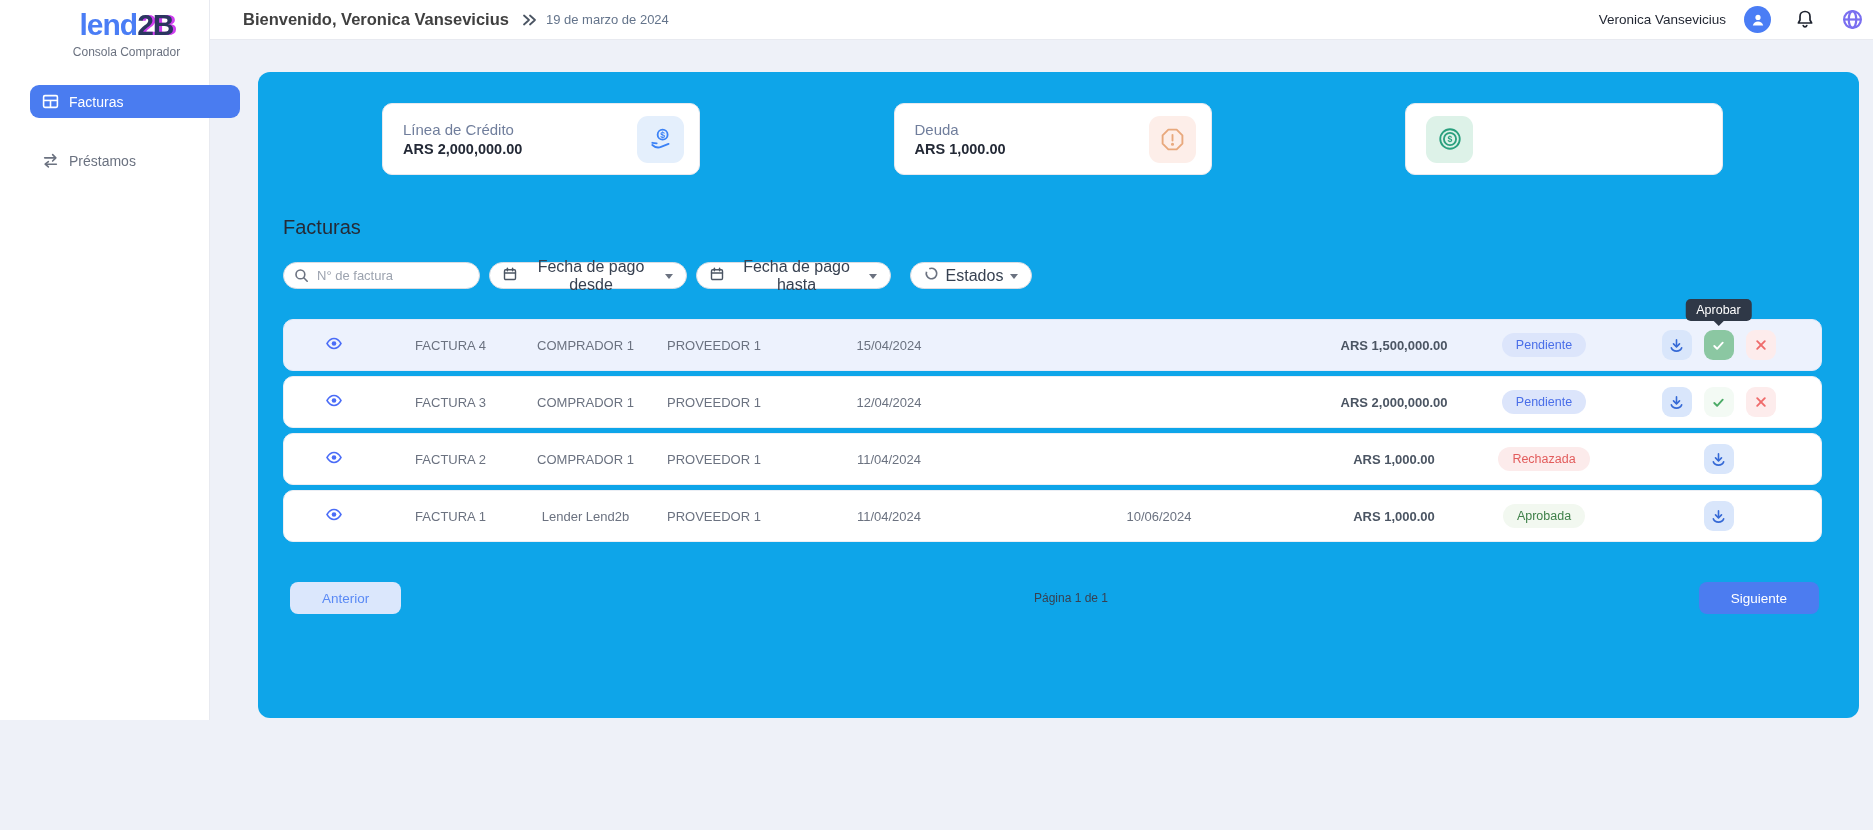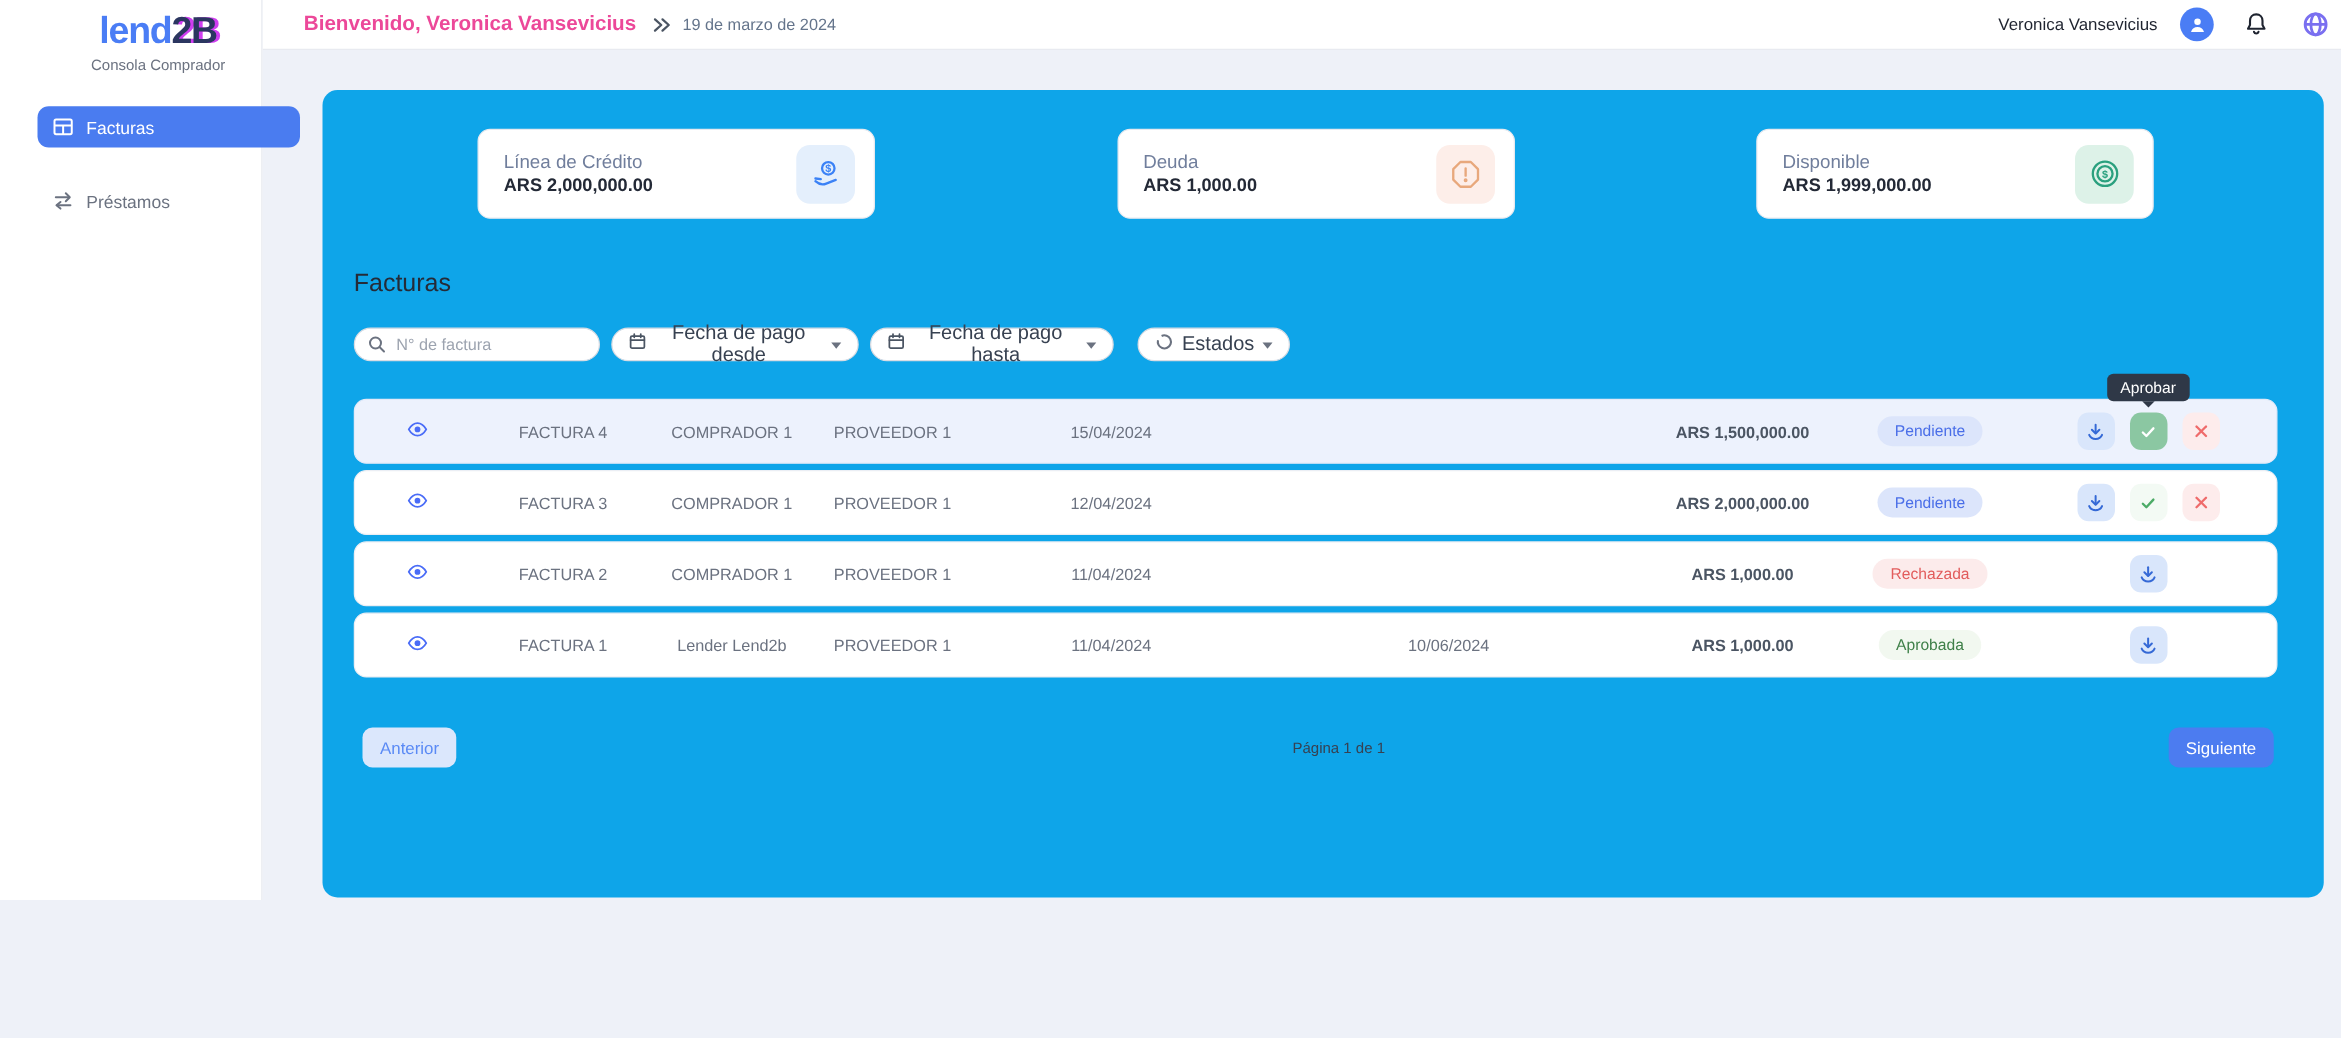--- a/index.html
+++ b/index.html
@@ -14,21 +14,21 @@
   .brand-tail { color:#2b3660; text-shadow:3px 0 0 #cf3df0; }
   .brand-sub { font-size:12px; color:#6b7280; margin-top:3px; }
   .nav { margin-top:26px; }
   .nav-item { position:relative; display:flex; align-items:center; height:33px; margin-left:-14px; width:210px; padding-left:12px; border-radius:9px; font-size:14px; color:#6b7280; cursor:pointer; }
   .nav-item .nav-icon { width:17px; height:17px; flex:0 0 17px; margin-right:10px; display:flex; align-items:center; }
   .nav-item--active { background:#4a7cf0; color:#ffffff; font-weight:500; }
   .nav-item + .nav-item { margin-top:26px; }
 
   
   .topbar { position:absolute; left:210px; top:0; width:1663px; height:40px; background:#ffffff; border-bottom:1px solid #e8eaf0; display:flex; align-items:center; z-index:4; }
-  .topbar-title { margin-left:33px; font-size:16.5px; font-weight:bold; color:#ec4899; }
+  .topbar-title { margin-left:33px; font-size:16.5px; font-weight:bold; color:#404040; }
   .crumb-sep { margin:0 8px 0 12px; display:flex; align-items:center; }
   .topbar-date { font-size:13px; color:#64748b; }
   .topbar-right { margin-left:auto; display:flex; align-items:center; }
   .topbar-user { font-size:13.5px; color:#1f2430; }
   .avatar { width:27px; height:27px; border-radius:50%; background:#4a7df5; margin-left:18px; display:flex; align-items:center; justify-content:center; cursor:pointer; }
   .bell { margin-left:24px; cursor:pointer; display:flex; }
   .globe { margin-left:27px; margin-right:10px; cursor:pointer; display:flex; }
 
   
   .main-card { position:absolute; left:258px; top:72px; width:1601px; height:646px; background:#0ea5e9; border-radius:12px; }
@@ -75,21 +75,21 @@
   .abtn--download { background:#d9e6fb; }
   .abtn--approve { background:#f3faf4; }
   .abtn--approve-hover { background:#8bc7a2; }
   .abtn--reject { background:#fdecec; }
 
   .tooltip { position:absolute; bottom:calc(100% + 9px); left:50%; transform:translateX(-50%); background:#2f3847; color:#ffffff; font-size:12.5px; padding:4px 11px; border-radius:5px; white-space:nowrap; z-index:20; }
   .tooltip::after { content:""; position:absolute; top:100%; left:50%; transform:translateX(-50%); border:5px solid transparent; border-top-color:#2f3847; }
 
   
   .pagination { display:flex; align-items:center; justify-content:space-between; margin-top:40px; padding:0 40px 0 32px; }
-  .page-btn { height:32px; border:none; border-radius:8px; font-size:13.5px; padding:0 14px; cursor:pointer; font-family:"Liberation Sans", sans-serif; }
+  .page-btn { height:32px; border:none; border-radius:8px; font-size:13.5px; padding:0 32px; cursor:pointer; font-family:"Liberation Sans", sans-serif; }
   .page-btn--prev { background:#dbe7fc; color:#5a8af5; }
   .page-btn--next { background:#4c7cf0; color:#ffffff; }
   .page-info { font-size:12px; color:#374151; margin-left:42px; }
 </style>
 </head>
 <body>
 
 <div class="app">
 
   <aside class="sidebar">
@@ -179,24 +179,20 @@
         </div>
         <div class="stat-icon-box stat-icon-box--orange">
           <svg width="25" height="25" viewBox="0 0 24 24" fill="none" stroke="#e8a87c" stroke-width="1.8" stroke-linecap="round" stroke-linejoin="round">
               <polygon points="8,2.5 16,2.5 21.5,8 21.5,16 16,21.5 8,21.5 2.5,16 2.5,8"></polygon>
               <line x1="12" y1="7.5" x2="12" y2="13"></line>
               <circle cx="12" cy="16.5" r="0.6" fill="#e8a87c"></circle>
             </svg>
         </div>
       </div>
       <div class="stat-card">
-        <div class="stat-text">
-          <div class="stat-label">Disponible</div>
-          <div class="stat-value">ARS 1,999,000.00</div>
-        </div>
         <div class="stat-icon-box stat-icon-box--green">
           <svg width="26" height="26" viewBox="0 0 24 24" fill="none" stroke="#2aa07e" stroke-width="1.7">
               <circle cx="12" cy="12" r="9"></circle>
               <circle cx="12" cy="12" r="5.6"></circle>
               <text x="12" y="15" text-anchor="middle" font-size="8" font-weight="bold" fill="#2aa07e" stroke="none" font-family="Liberation Sans, sans-serif">$</text>
             </svg>
         </div>
       </div>
     </div>
 

